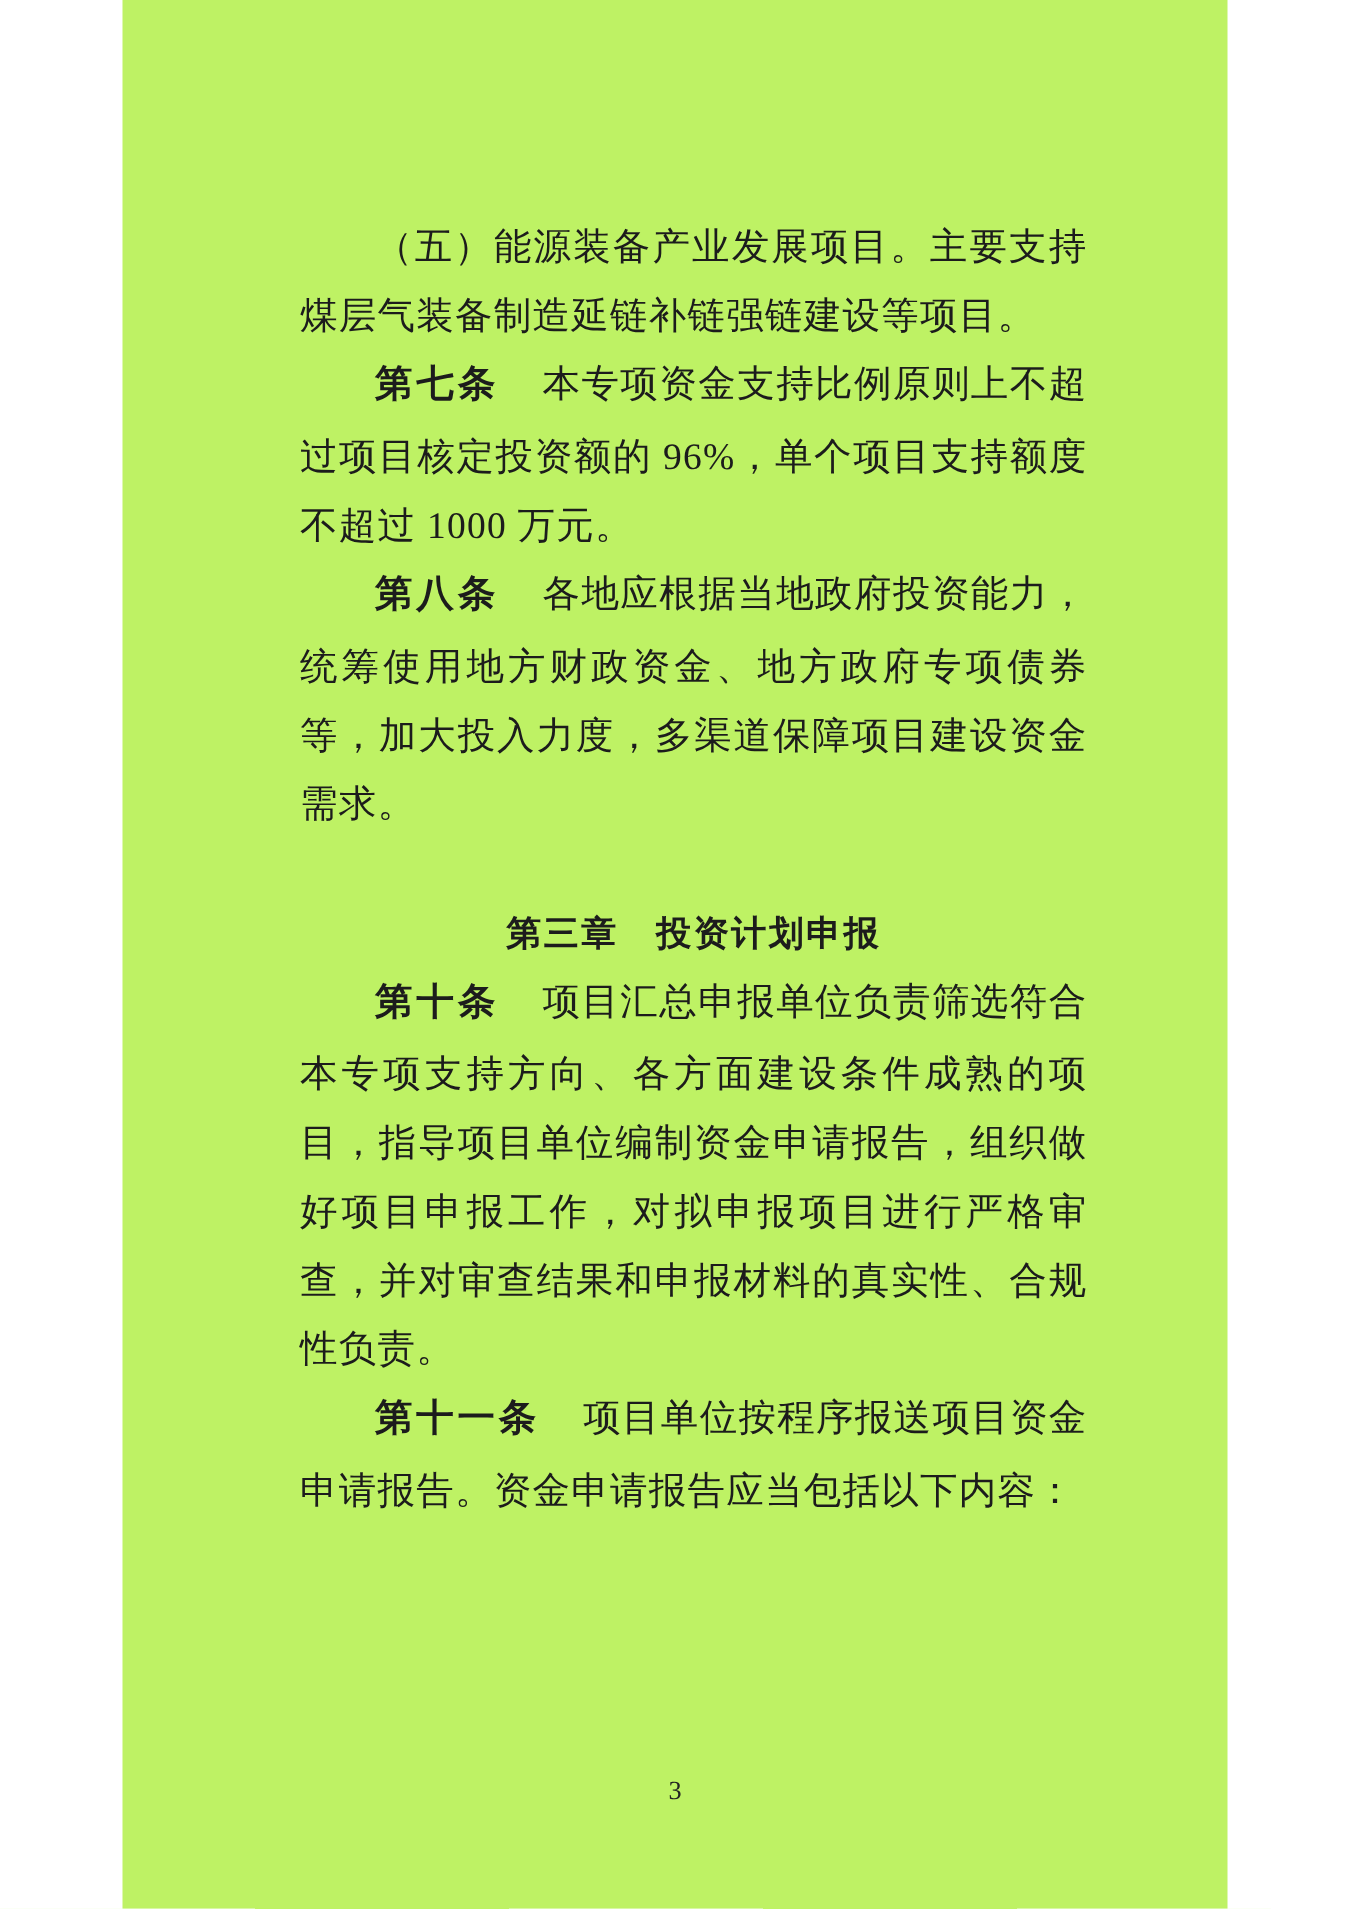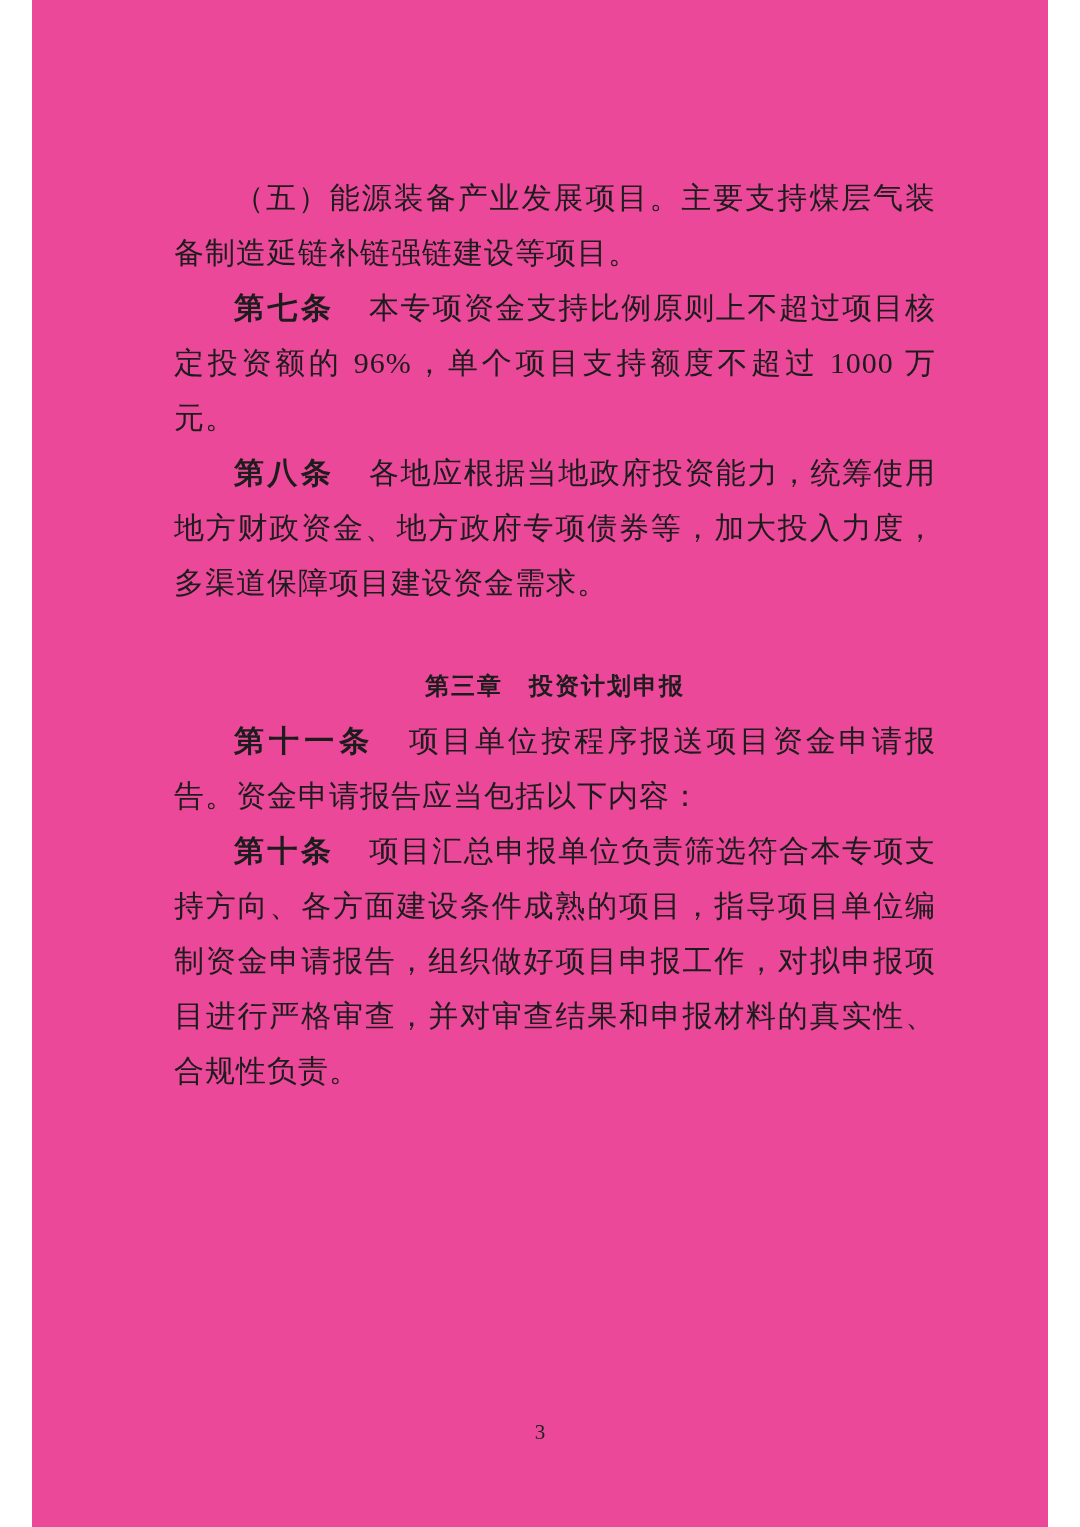--- a/index.html
+++ b/index.html
@@ -2,53 +2,53 @@
 <html lang="zh"><head>
 <meta charset="utf-8">
 <style>
   html, body {
     margin: 0;
     padding: 0;
     background: #ffffff;
   }
   .page {
     position: relative;
-    width: 1016px;
+    width: 884px;
     height: 1527px;
     margin: 0 auto;
-    background: #ec4899;
+    background: #bef264;
     color: #1c1c1c;
     font-family: "Liberation Serif", "DejaVu Serif", serif;
     overflow: hidden;
   }
   .content {
     position: absolute;
     left: 142px;
     right: 112px;
     top: 170px;
   }
   .para {
     margin: 0;
     font-size: 30px;
     line-height: 55px;
     text-align: justify;
     text-indent: 2em;
     letter-spacing: 1px;
   }
   .article-label {
-    font-family: Liberation Serif, serif;
+    font-family: Liberation Mono, monospace;
     font-weight: bold;
     letter-spacing: 3px;
     margin-right: 1.15em;
   }
   .chapter {
     margin: 48px 0 0 0;
     font-family: "Liberation Sans", "DejaVu Sans", sans-serif;
     font-weight: bold;
-    font-size: 24px;
+    font-size: 28px;
     line-height: 55px;
     text-align: center;
     text-indent: 0;
     letter-spacing: 2px;
   }
   .page-number {
     position: absolute;
     left: 0;
     bottom: 82px;
     width: 100%;
@@ -74,24 +74,24 @@
     </p>
 
     <p class="para">
       <span class="article-label">第八条</span><span>各地应根据当地政府投资能力，统筹使用地方财政资金、地方政府专项债券等，加大投入力度，多渠道保障项目建设资金需求。</span>
     </p>
 
     <h2 class="para chapter">第三章　投资计划申报</h2>
 
 
     <p class="para">
-      <span class="article-label">第十一条</span><span>项目单位按程序报送项目资金申请报告。资金申请报告应当包括以下内容：</span>
+      <span class="article-label">第十条</span><span>项目汇总申报单位负责筛选符合本专项支持方向、各方面建设条件成熟的项目，指导项目单位编制资金申请报告，组织做好项目申报工作，对拟申报项目进行严格审查，并对审查结果和申报材料的真实性、合规性负责。</span>
     </p>
 
     <p class="para">
-      <span class="article-label">第十条</span><span>项目汇总申报单位负责筛选符合本专项支持方向、各方面建设条件成熟的项目，指导项目单位编制资金申请报告，组织做好项目申报工作，对拟申报项目进行严格审查，并对审查结果和申报材料的真实性、合规性负责。</span>
+      <span class="article-label">第十一条</span><span>项目单位按程序报送项目资金申请报告。资金申请报告应当包括以下内容：</span>
     </p>
 
 
   </div>
 
   <div class="page-number">3</div>
 </div>
 
 </body></html>

